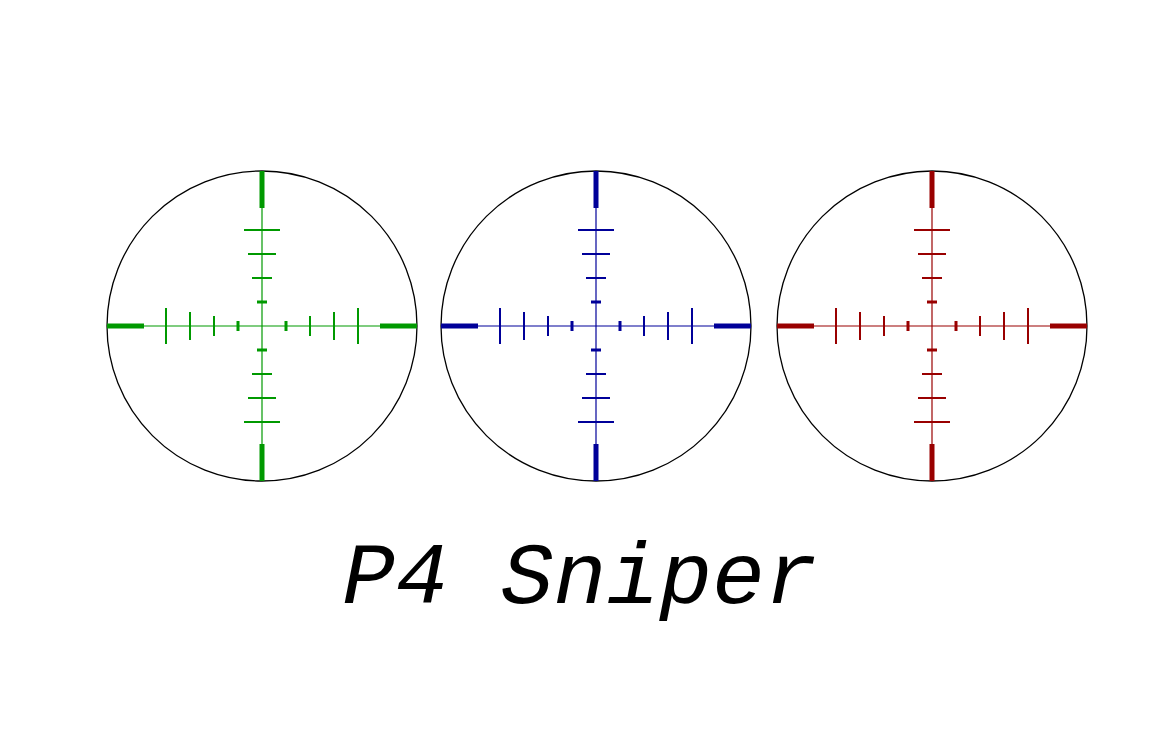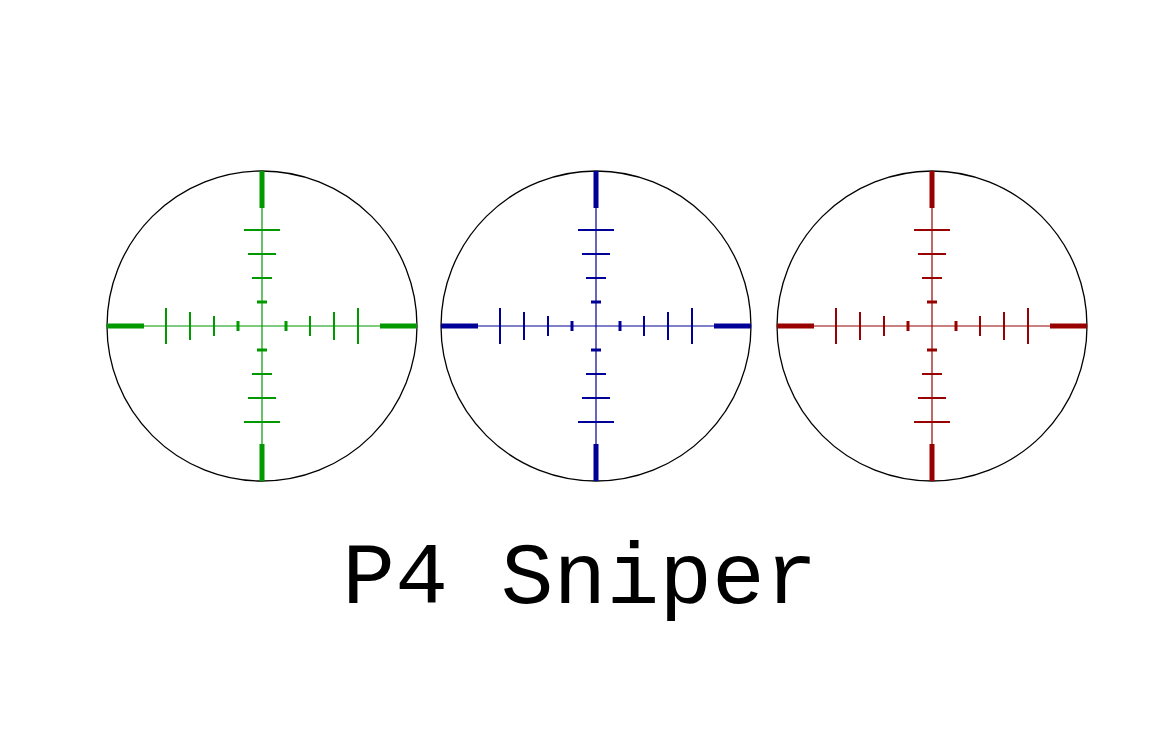--- a/index.html
+++ b/index.html
@@ -1,21 +1,21 @@
 <!DOCTYPE html>
 <html><head>
 <meta charset="utf-8">
 <style>
   html, body { margin:0; padding:0; background:#ffffff; }
   body { width:1160px; height:740px; position:relative; overflow:hidden; }
   #stage { position:absolute; left:0; top:0; width:1160px; height:740px; }
   .title {
     position:absolute; left:0; top:520px; width:1160px; text-align:center;
     font-family:"Liberation Mono", "DejaVu Sans Mono", monospace;
-    font-size:88px; line-height:120px; color:#000000; letter-spacing:0;
+    font-size:88px; line-height:120px; color:#000000; letter-spacing:0;font-style:italic;
   }
 </style>
 </head>
 <body>
 
 <svg id="stage" width="1160" height="740" viewBox="0 0 1160 740" xmlns="http://www.w3.org/2000/svg">
     <g>
       <circle cx="262" cy="326" r="155" fill="#fff" stroke="#000" stroke-width="1.3"></circle>
       <line x1="107" y1="326" x2="417" y2="326" stroke="#009900" stroke-width="1.2"></line>
       <line x1="262" y1="171" x2="262" y2="481" stroke="#009900" stroke-width="1.2"></line>

